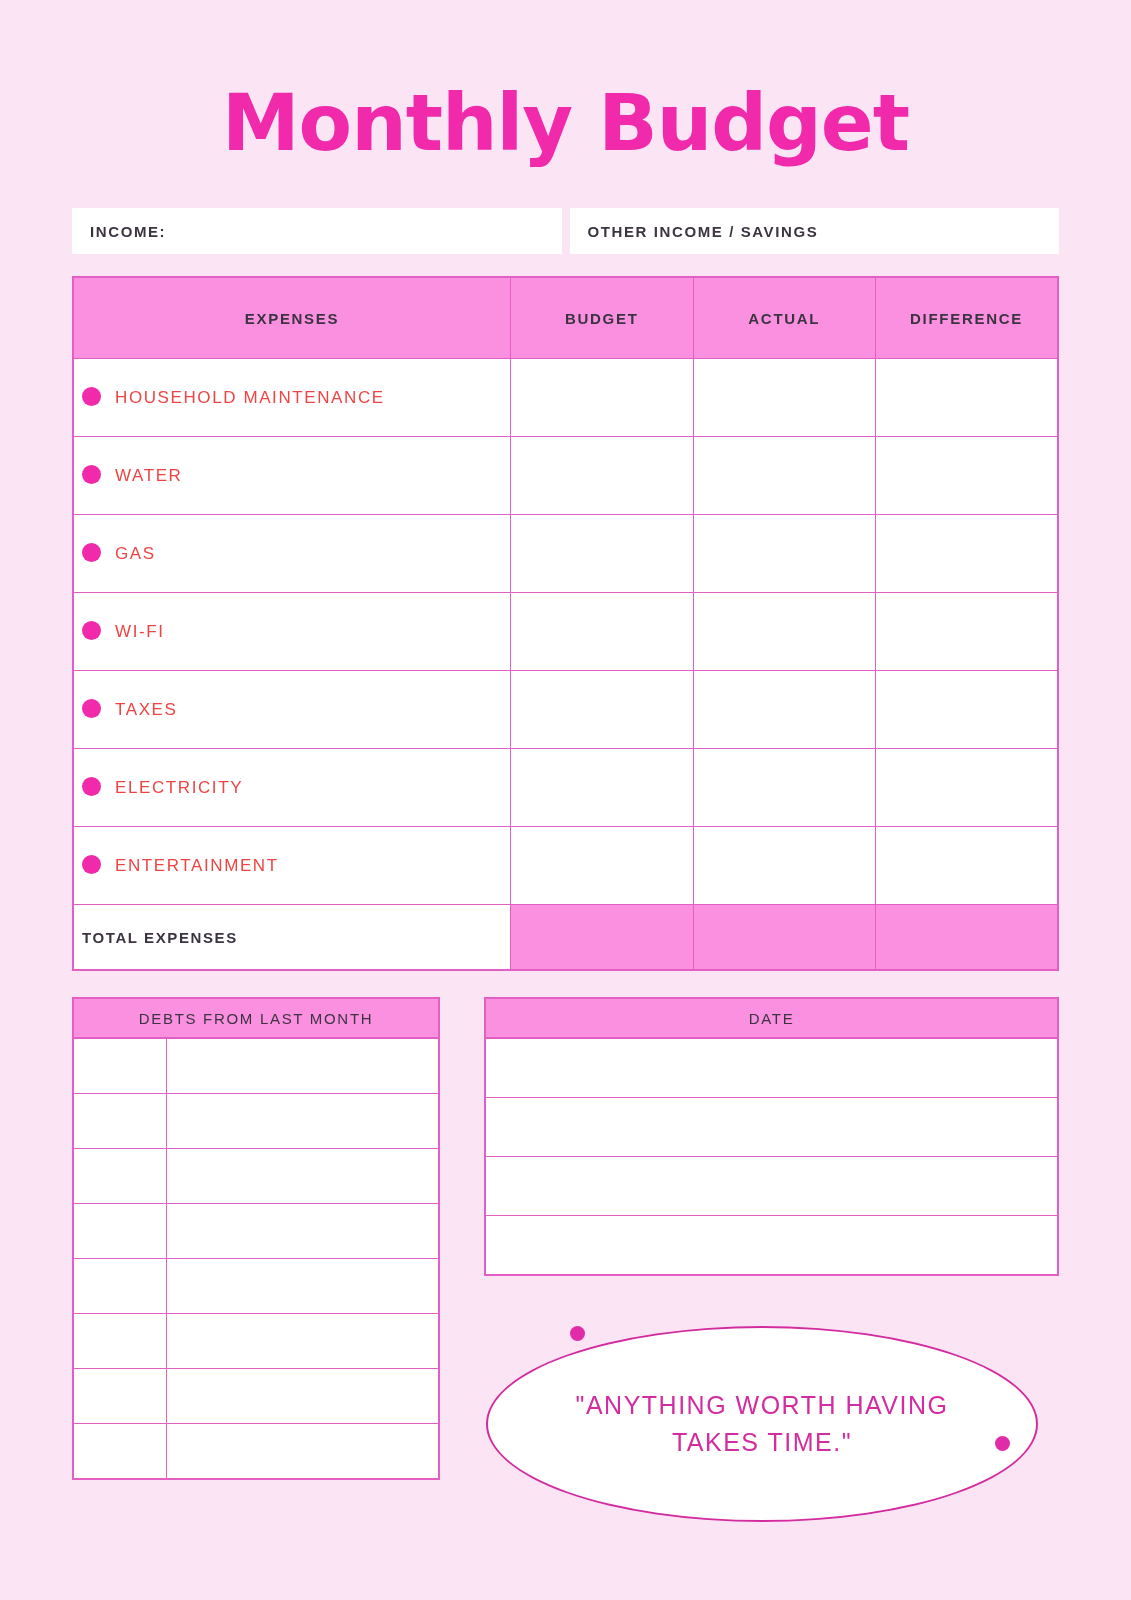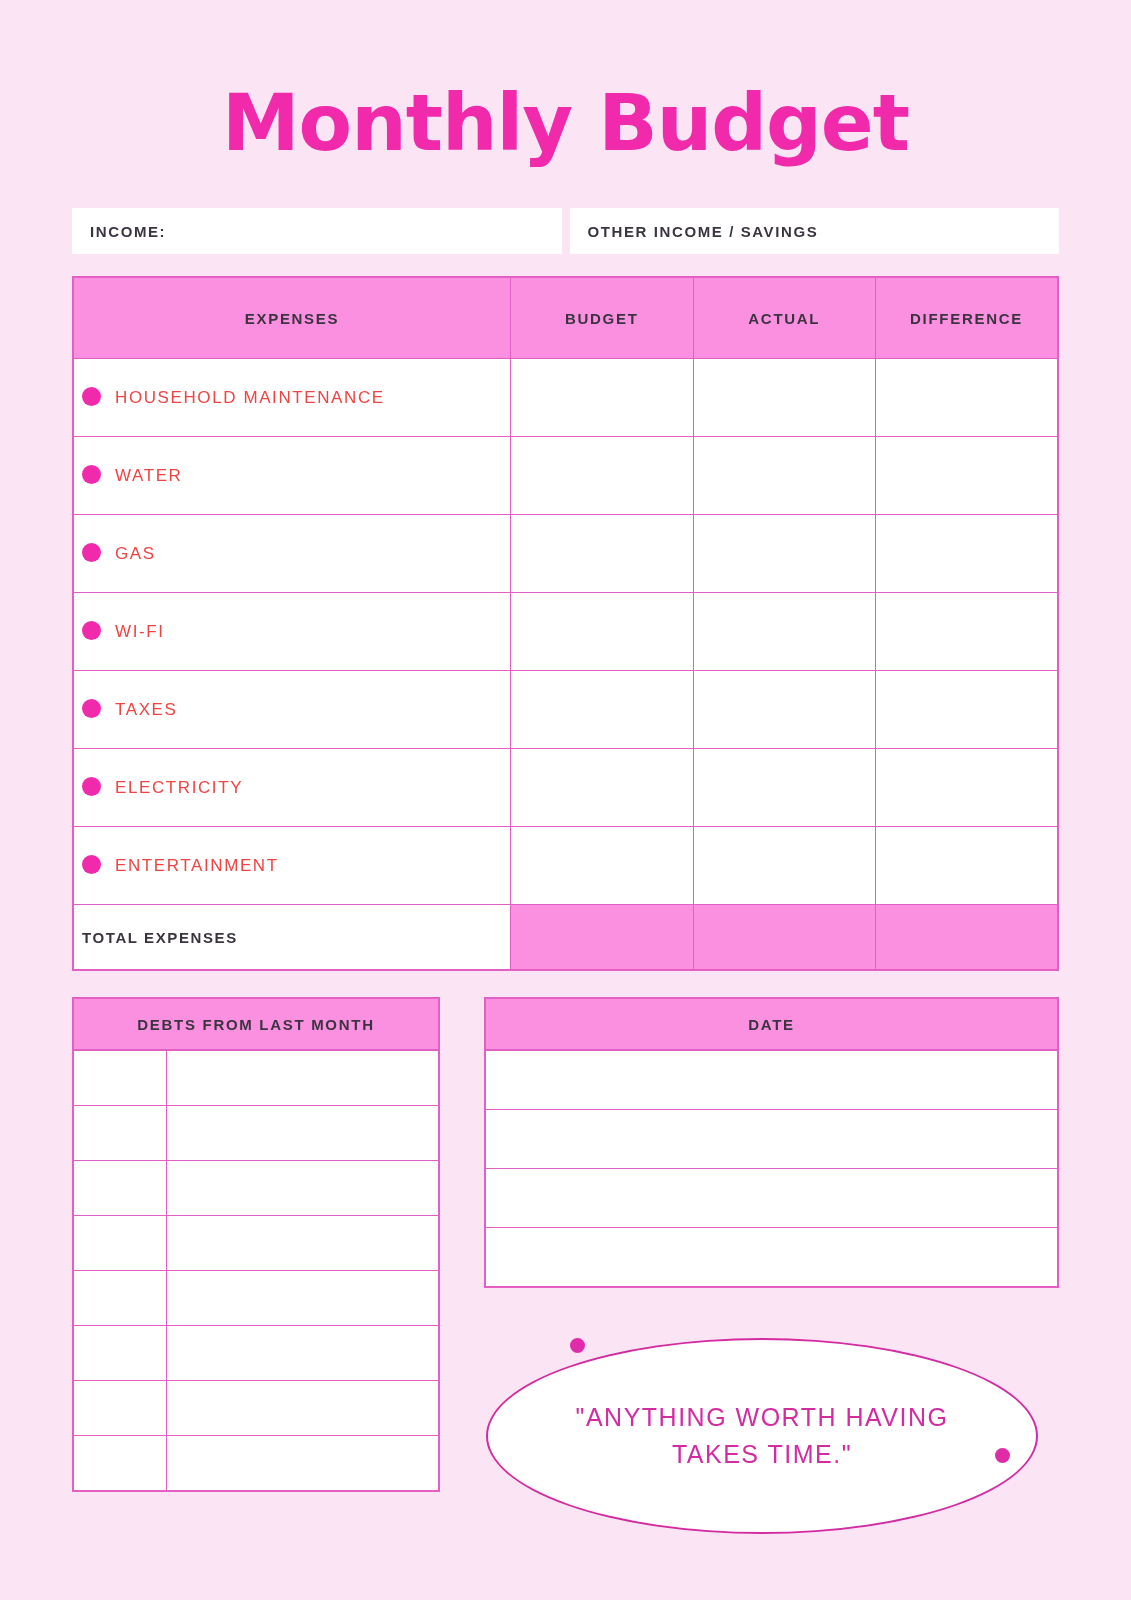--- a/index.html
+++ b/index.html
@@ -124,26 +124,26 @@
     width: 368px;
     flex: 0 0 368px;
   }
   .notes-col {
     flex: 1 1 auto;
   }
   .panel-head {
     background: #fb8fe0;
     border: 2px solid #e45fc3;
     border-bottom: none;
-    height: 52px;
+    height: 40px;
     display: flex;
     align-items: center;
     justify-content: center;
     font-size: 15px;
-    font-weight: 700;
+    font-weight: 400;
     letter-spacing: 1.7px;
     color: #3b3440;
     box-sizing: border-box;
   }
   .grid-table {
     width: 100%;
     border-collapse: collapse;
     table-layout: fixed;
     background: #ffffff;
     border: 2px solid #e45fc3;

